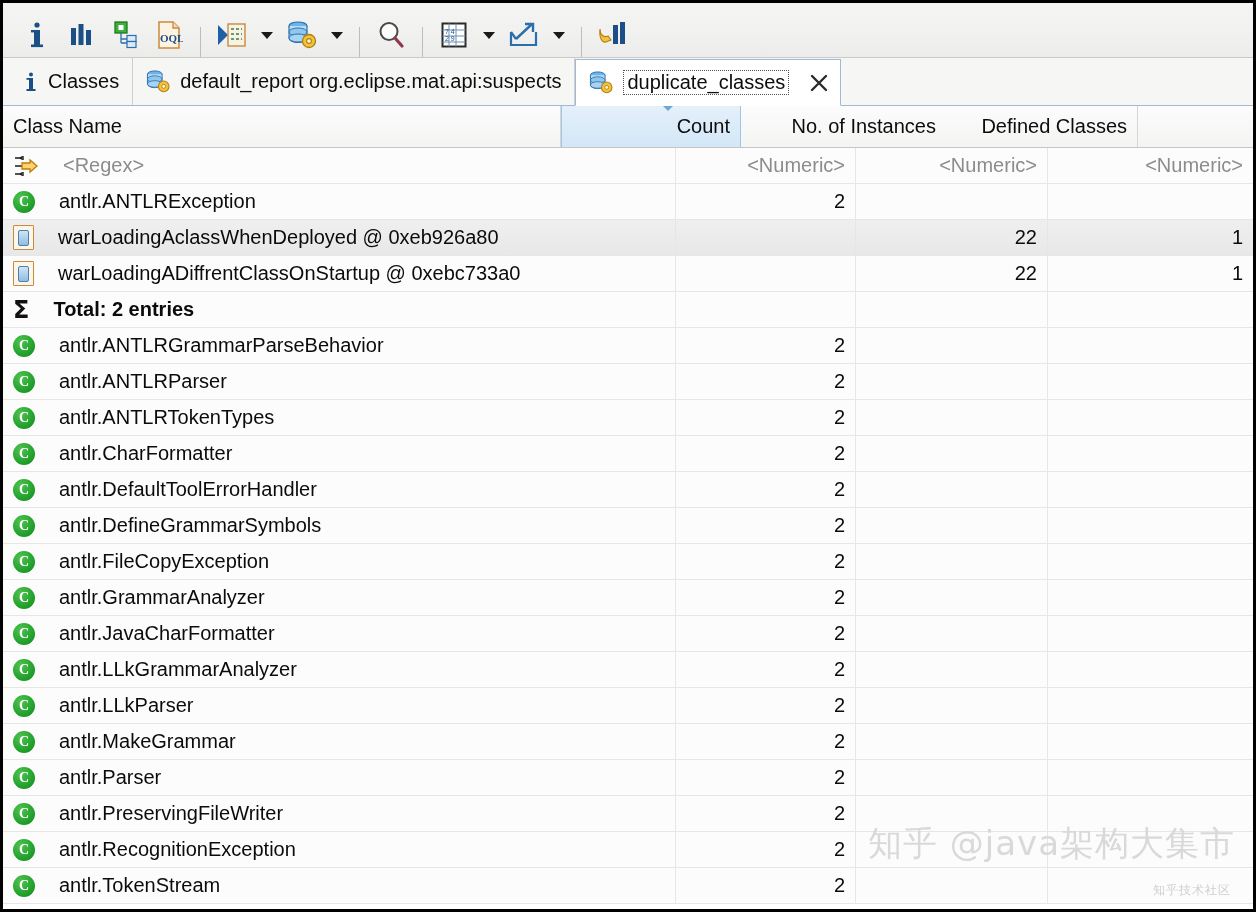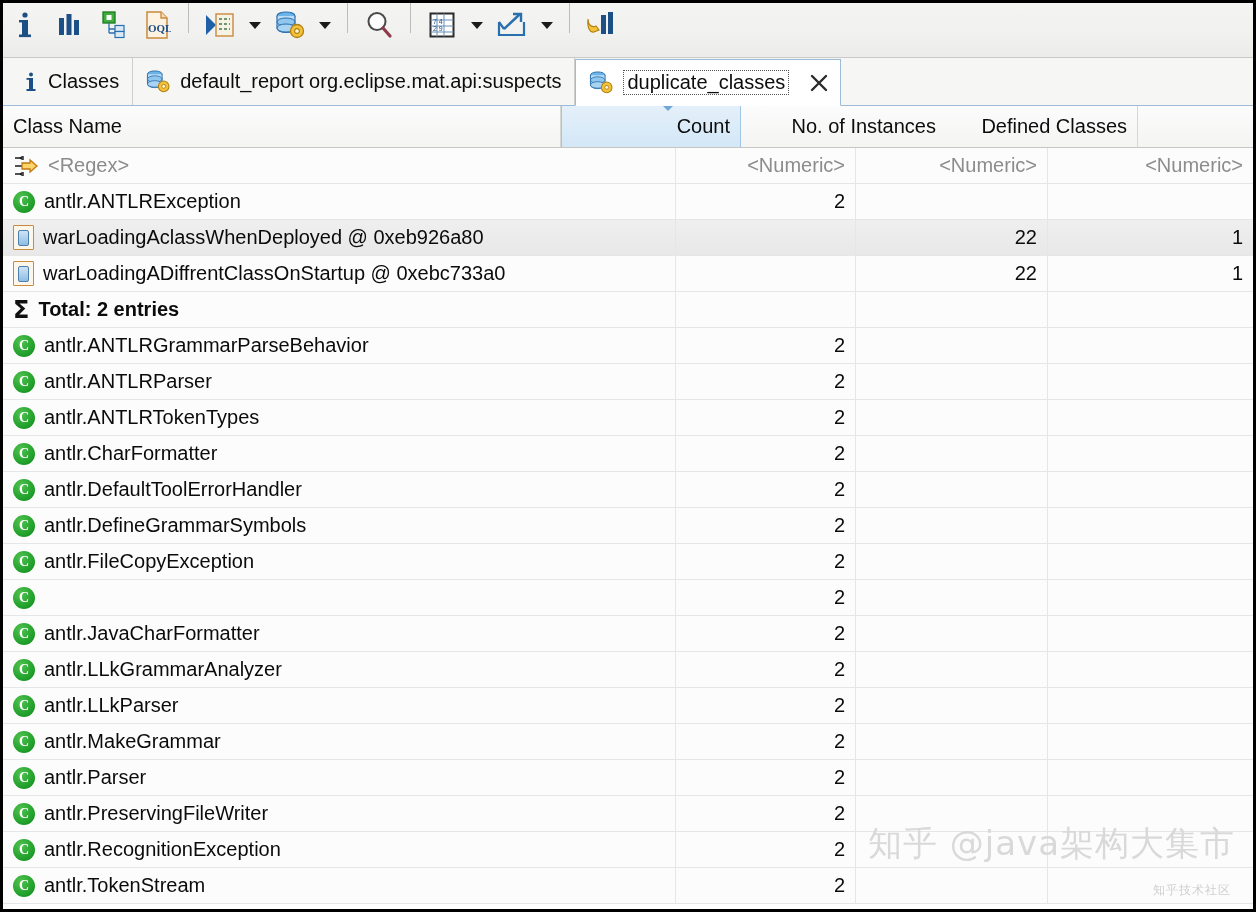--- a/index.html
+++ b/index.html
@@ -15,21 +15,22 @@
     border:3px solid #000000;
     background:#ffffff;
     overflow:hidden;
   }
 
   
   .toolbar{
     height:55px;box-sizing:border-box;
     background:linear-gradient(to bottom,#f4f4f2 0%,#f1f1ef 55%,#ececeb 100%);
     border-bottom:1px solid #c9c9c6;
-    display:flex;align-items:flex-start;
+    display:flex;align-items:flex-end;
+    padding-left:12px;
     gap:0px;
   }
   .tb-btn{
     width:44px;height:44px;
     display:flex;align-items:center;justify-content:center;
     cursor:pointer;border-radius:2px;
   }
   .tb-arrow{
     width:26px;height:44px;
     display:flex;align-items:center;justify-content:center;
@@ -127,21 +128,21 @@
   .row.sel{background:linear-gradient(to bottom,#efefef 0%,#e8e8e8 100%);}
   .cell{
     box-sizing:border-box;
     display:flex;align-items:center;
     border-right:1px solid #e6e6e4;
     padding:0 10px;
     font-size:20px;color:#0b0b0b;
     overflow:hidden;white-space:nowrap;
   }
   .cell.num{justify-content:flex-end;}
-  .cell.name{gap:9px;padding-left:10px;}
+  .cell.name{gap:24px;padding-left:10px;}
   .cell.placeholder{color:#8c8c8c;}
 
   .indent1{padding-left:48px;}
   .indent2{padding-left:64px;}
 
   
   .ico{flex:0 0 auto;display:inline-flex;align-items:center;justify-content:center;}
   .ico-class{
     width:22px;height:22px;border-radius:50%;
     background:radial-gradient(circle at 35% 30%,#4fc24f 0%,#1d9c28 70%,#117a1c 100%);
@@ -594,20 +595,21 @@
           </div>
           <div class="cell num" style="width: 205px; border-right: none;">
             <span></span>
           </div>
         </div>
         <div class="row">
           <div class="cell name indent1" style="width: 673px;">
             <span class="ico">
               <span class="ico-class">C</span>
             </span>
+            <span>antlr.GrammarAnalyzer</span>
           </div>
           <div class="cell num" style="width: 180px;">
             <span>2</span>
           </div>
           <div class="cell num" style="width: 192px;">
             <span></span>
           </div>
           <div class="cell num" style="width: 205px; border-right: none;">
             <span></span>
           </div>

